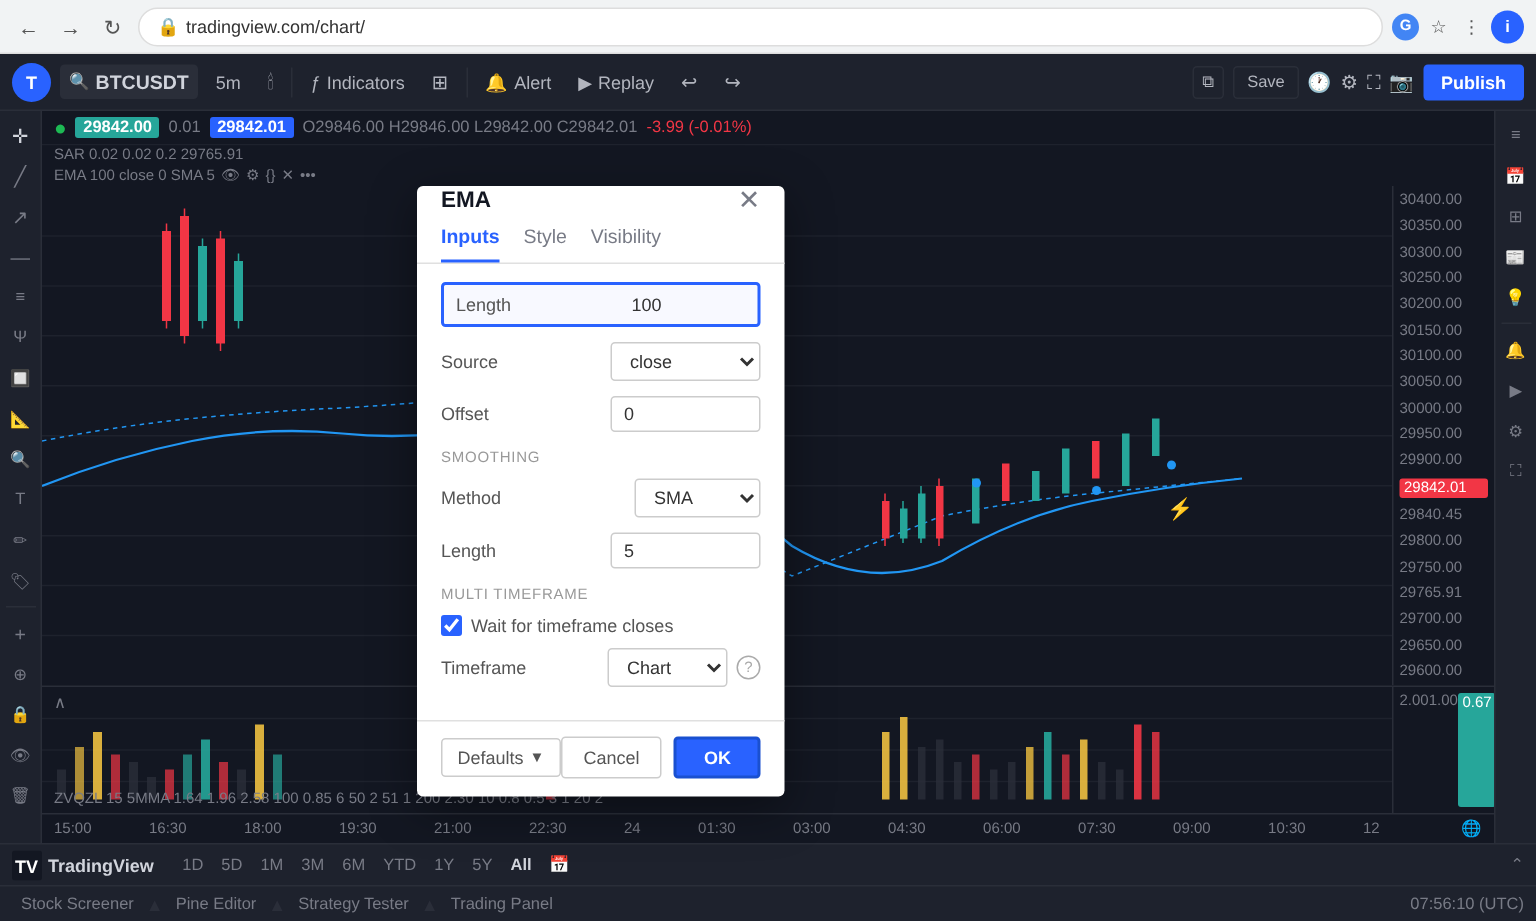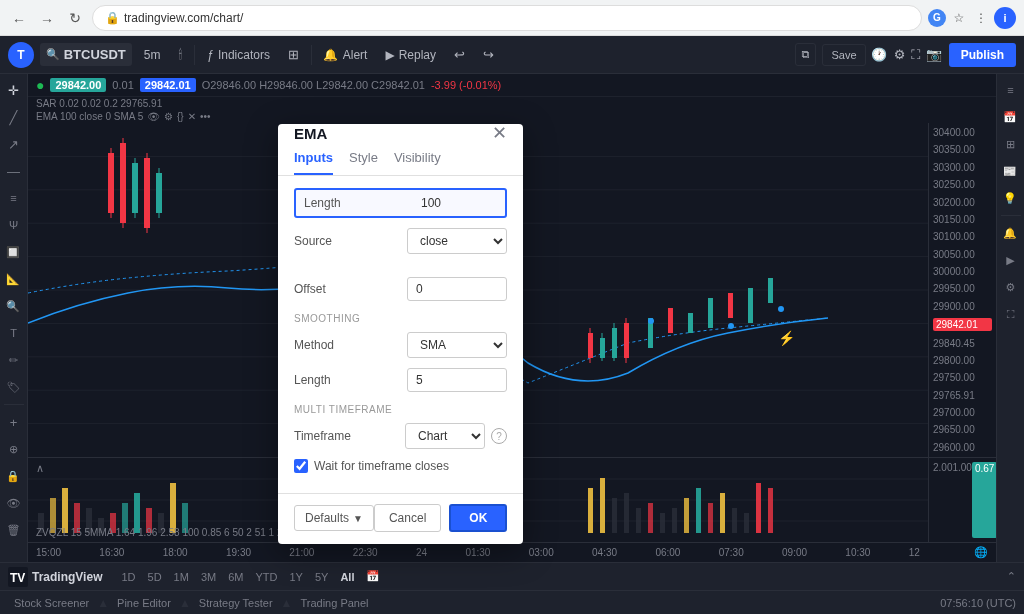--- a/index.html
+++ b/index.html
@@ -352,73 +352,73 @@
         <div style="font-size:13px;color:#787b86;cursor:pointer;padding-bottom:8px;border-bottom:2px solid transparent;">Visibility</div>
       </div>
 
       <div style="padding:12px 16px;">
 
         <div style="border:2px solid #2962ff;border-radius:3px;padding:4px 8px;display:flex;align-items:center;justify-content:space-between;margin-bottom:10px;background:#f8f9ff;">
           <label style="font-size:12px;color:#555;">Length</label>
           <input type="text" style="width: 80px; border: none; background: transparent; padding: 2px 4px; font-size: 12px; color: rgb(51, 51, 51); outline: none;" value="100">
         </div>
 
-        <div style="display:flex;align-items:center;justify-content:space-between;margin-bottom:23px;">
+        <div style="display:flex;align-items:center;justify-content:space-between;margin-bottom:10px;">
           <label style="font-size:12px;color:#555;">Source</label>
           <select style="width:100px;border:1px solid #ccc;border-radius:3px;padding:4px 8px;font-size:12px;color:#333;background:white;cursor:pointer;">
             <option>close</option>
             <option>open</option>
             <option>high</option>
             <option>low</option>
           </select>
         </div>
 
         <div style="display:flex;align-items:center;justify-content:space-between;margin-bottom:12px;">
           <label style="font-size:12px;color:#555;">Offset</label>
           <input type="text" style="width: 100px; border: 1px solid rgb(204, 204, 204); border-radius: 3px; padding: 4px 8px; font-size: 12px; color: rgb(51, 51, 51);" value="0">
         </div>
 
         <div style="font-size:10px;color:#999;letter-spacing:0.5px;text-transform:uppercase;margin-bottom:8px;">SMOOTHING</div>
 
         <div style="display:flex;align-items:center;justify-content:space-between;margin-bottom:10px;">
           <label style="font-size:12px;color:#555;">Method</label>
-          <select style="width:100px;border:1px solid #ccc;border-radius:3px;padding:4px 8px;font-size:12px;color:#333;background:white;cursor:pointer;">
+          <select style="width:84px;border:1px solid #ccc;border-radius:3px;padding:4px 8px;font-size:12px;color:#333;background:white;cursor:pointer;">
             <option>SMA</option>
             <option>EMA</option>
             <option>WMA</option>
           </select>
         </div>
 
         <div style="display:flex;align-items:center;justify-content:space-between;margin-bottom:12px;">
           <label style="font-size:12px;color:#555;">Length</label>
           <input type="text" style="width: 100px; border: 1px solid rgb(204, 204, 204); border-radius: 3px; padding: 4px 8px; font-size: 12px; color: rgb(51, 51, 51);" value="5">
         </div>
 
         <div style="font-size:10px;color:#999;letter-spacing:0.5px;text-transform:uppercase;margin-bottom:8px;">MULTI TIMEFRAME</div>
+
+        <div style="display:flex;align-items:center;gap:6px;margin-bottom:8px;">
+          <input type="checkbox" checked="" style="width: 14px; height: 14px; accent-color: rgb(41, 98, 255); cursor: pointer;">
+          <label style="font-size:12px;color:#555;cursor:pointer;">Wait for timeframe closes</label>
+        </div>
 
         <div style="display:flex;align-items:center;justify-content:space-between;margin-bottom:10px;">
           <label style="font-size:12px;color:#555;">Timeframe</label>
           <div style="display:flex;align-items:center;gap:6px;">
             <select style="width:80px;border:1px solid #ccc;border-radius:3px;padding:4px 8px;font-size:12px;color:#333;background:white;cursor:pointer;">
               <option>Chart</option>
               <option>1m</option>
               <option>5m</option>
               <option>15m</option>
               <option>1h</option>
               <option>4h</option>
               <option>1D</option>
             </select>
             <div style="width:16px;height:16px;border-radius:50%;border:1px solid #aaa;color:#aaa;display:flex;align-items:center;justify-content:center;font-size:10px;cursor:pointer;">?</div>
           </div>
         </div>
-
-        <div style="display:flex;align-items:center;gap:6px;margin-bottom:8px;">
-          <input type="checkbox" checked="" style="width: 14px; height: 14px; accent-color: rgb(41, 98, 255); cursor: pointer;">
-          <label style="font-size:12px;color:#555;cursor:pointer;">Wait for timeframe closes</label>
-        </div>
       </div>
 
       <div style="display:flex;align-items:center;justify-content:space-between;padding:10px 16px 12px;border-top:1px solid #e0e0e0;">
         <div style="font-size:12px;color:#555;cursor:pointer;border:1px solid #ccc;border-radius:3px;padding:5px 10px;background:white;display:flex;align-items:center;gap:4px;">
           <span>Defaults</span>
           <span style="font-size:10px;">▼</span>
         </div>
         <div style="display:flex;gap:8px;">
           <button style="font-size:12px;color:#555;cursor:pointer;border:1px solid #ccc;border-radius:3px;padding:5px 14px;background:white;">Cancel</button>
           <button style="font-size:12px;color:white;cursor:pointer;border:2px solid #1a50d0;border-radius:3px;padding:5px 18px;background:#2962ff;font-weight:600;">OK</button>

